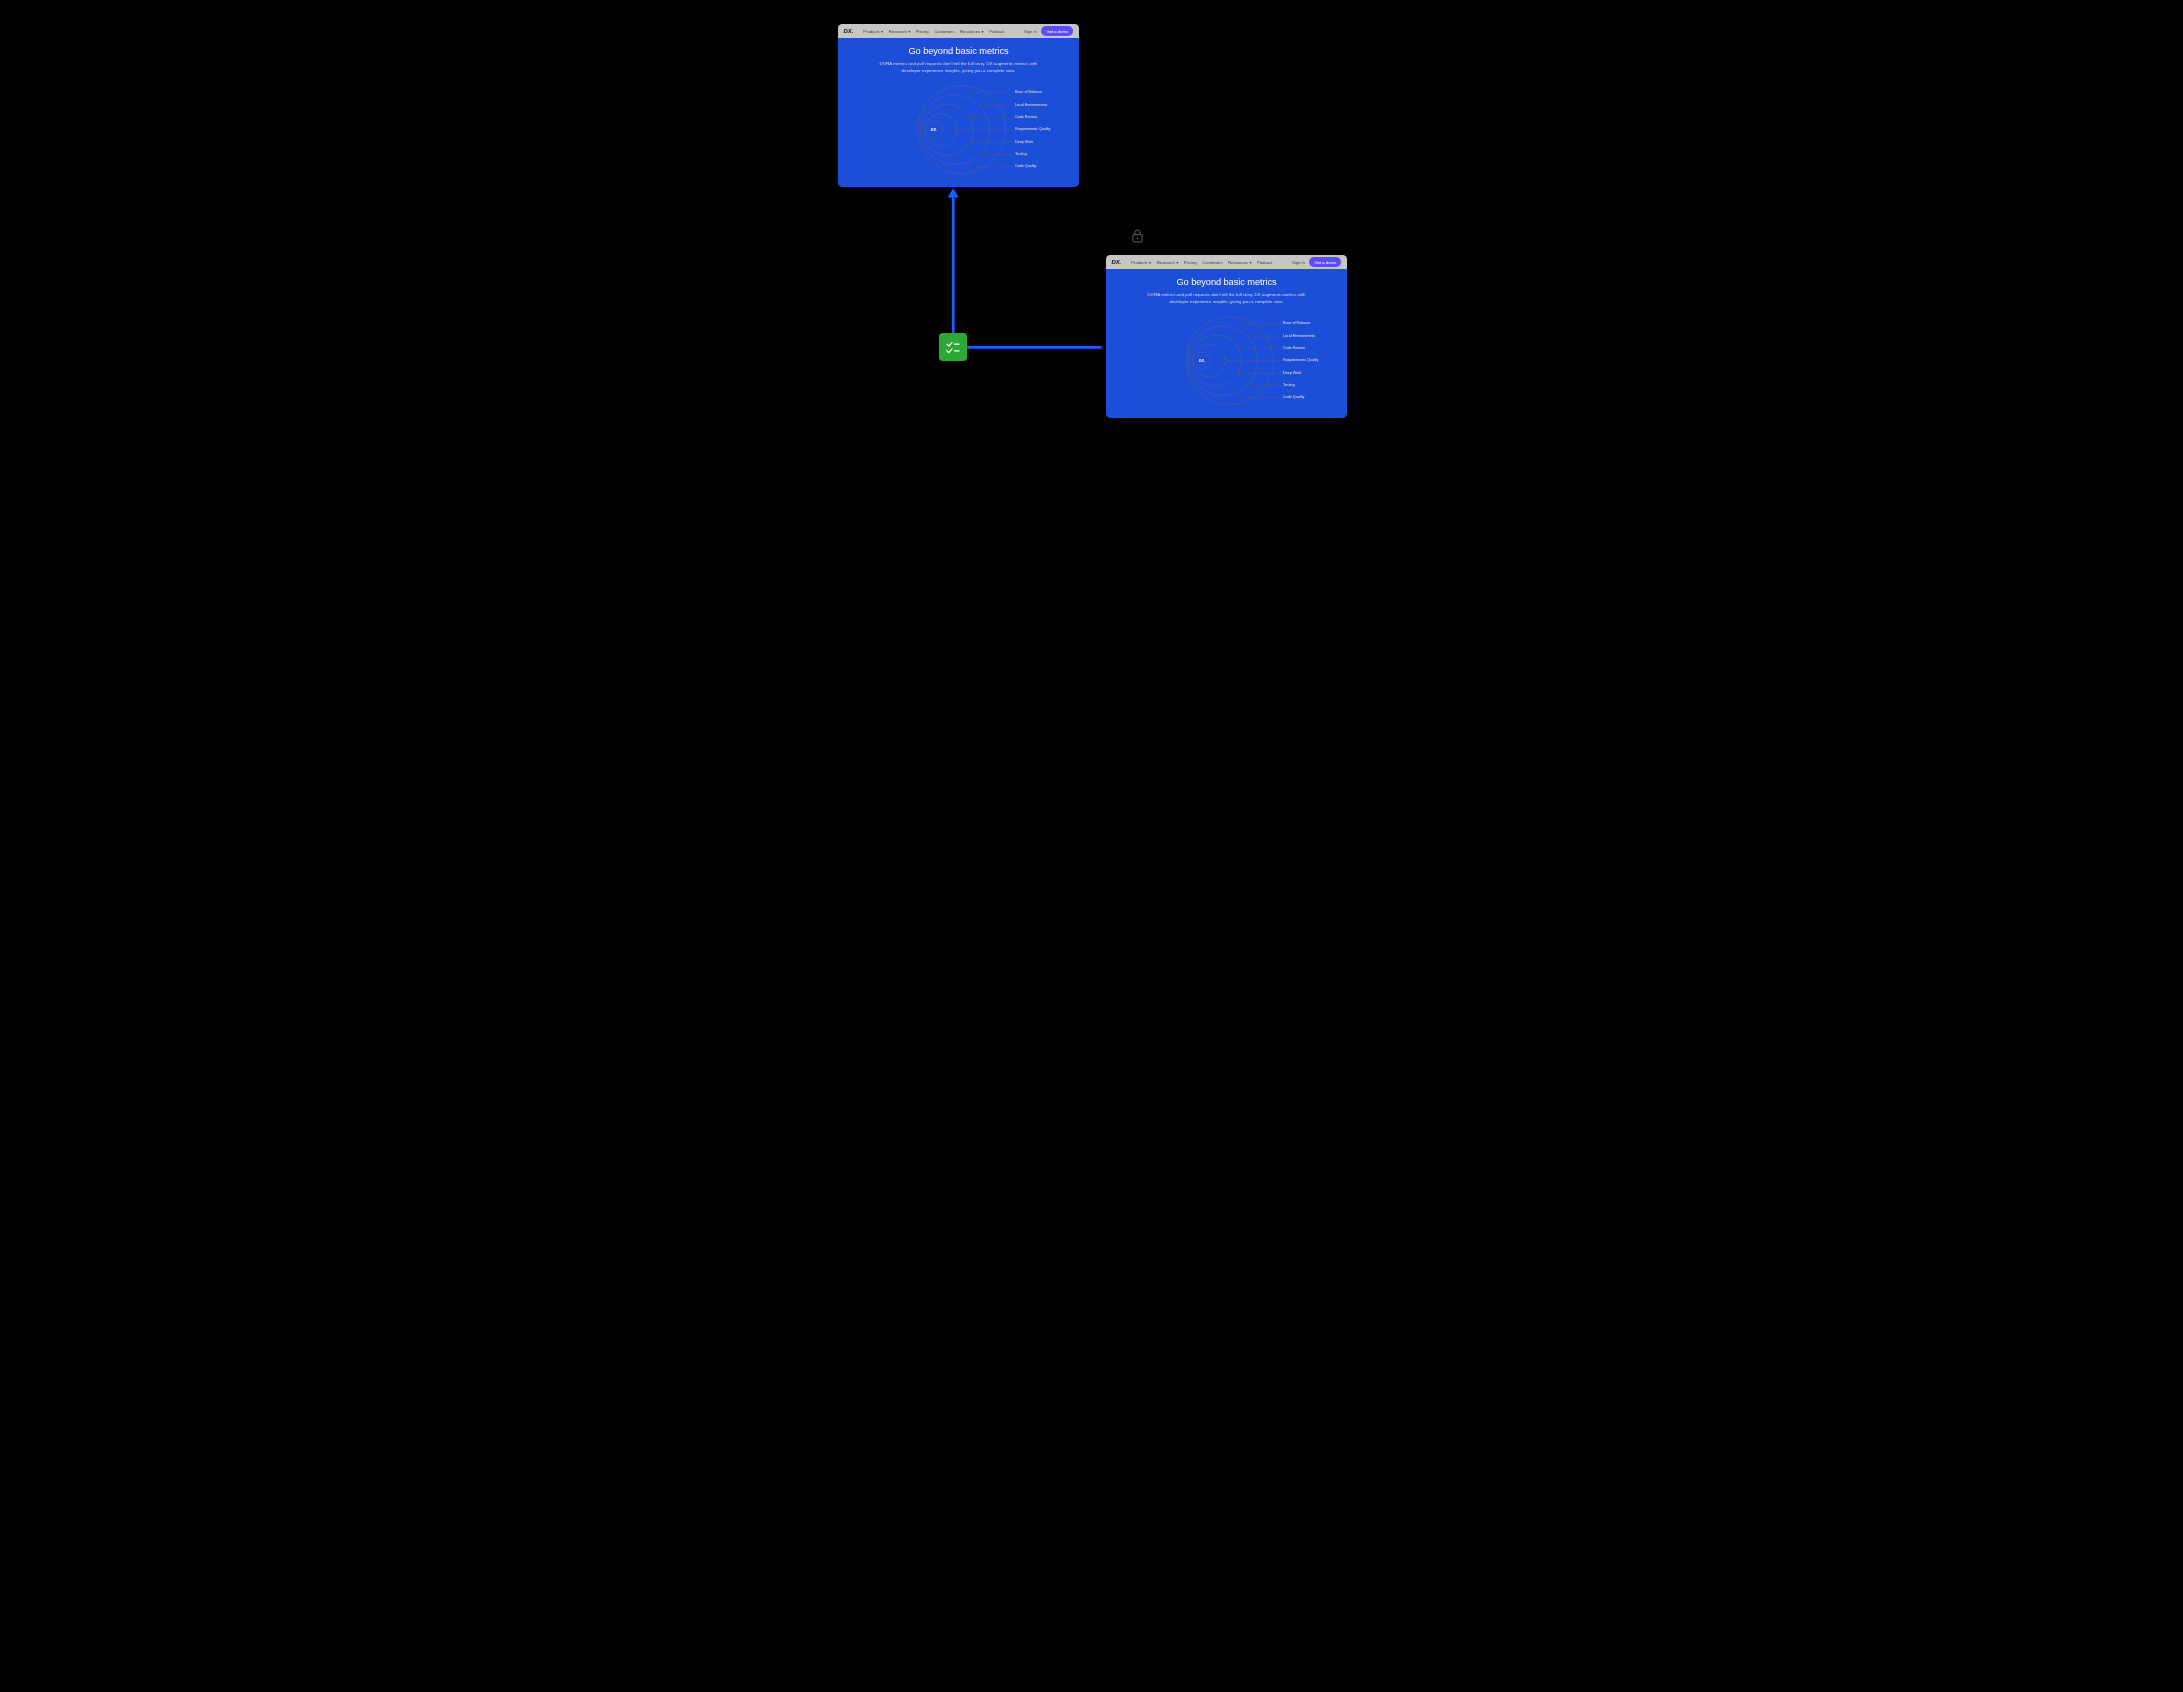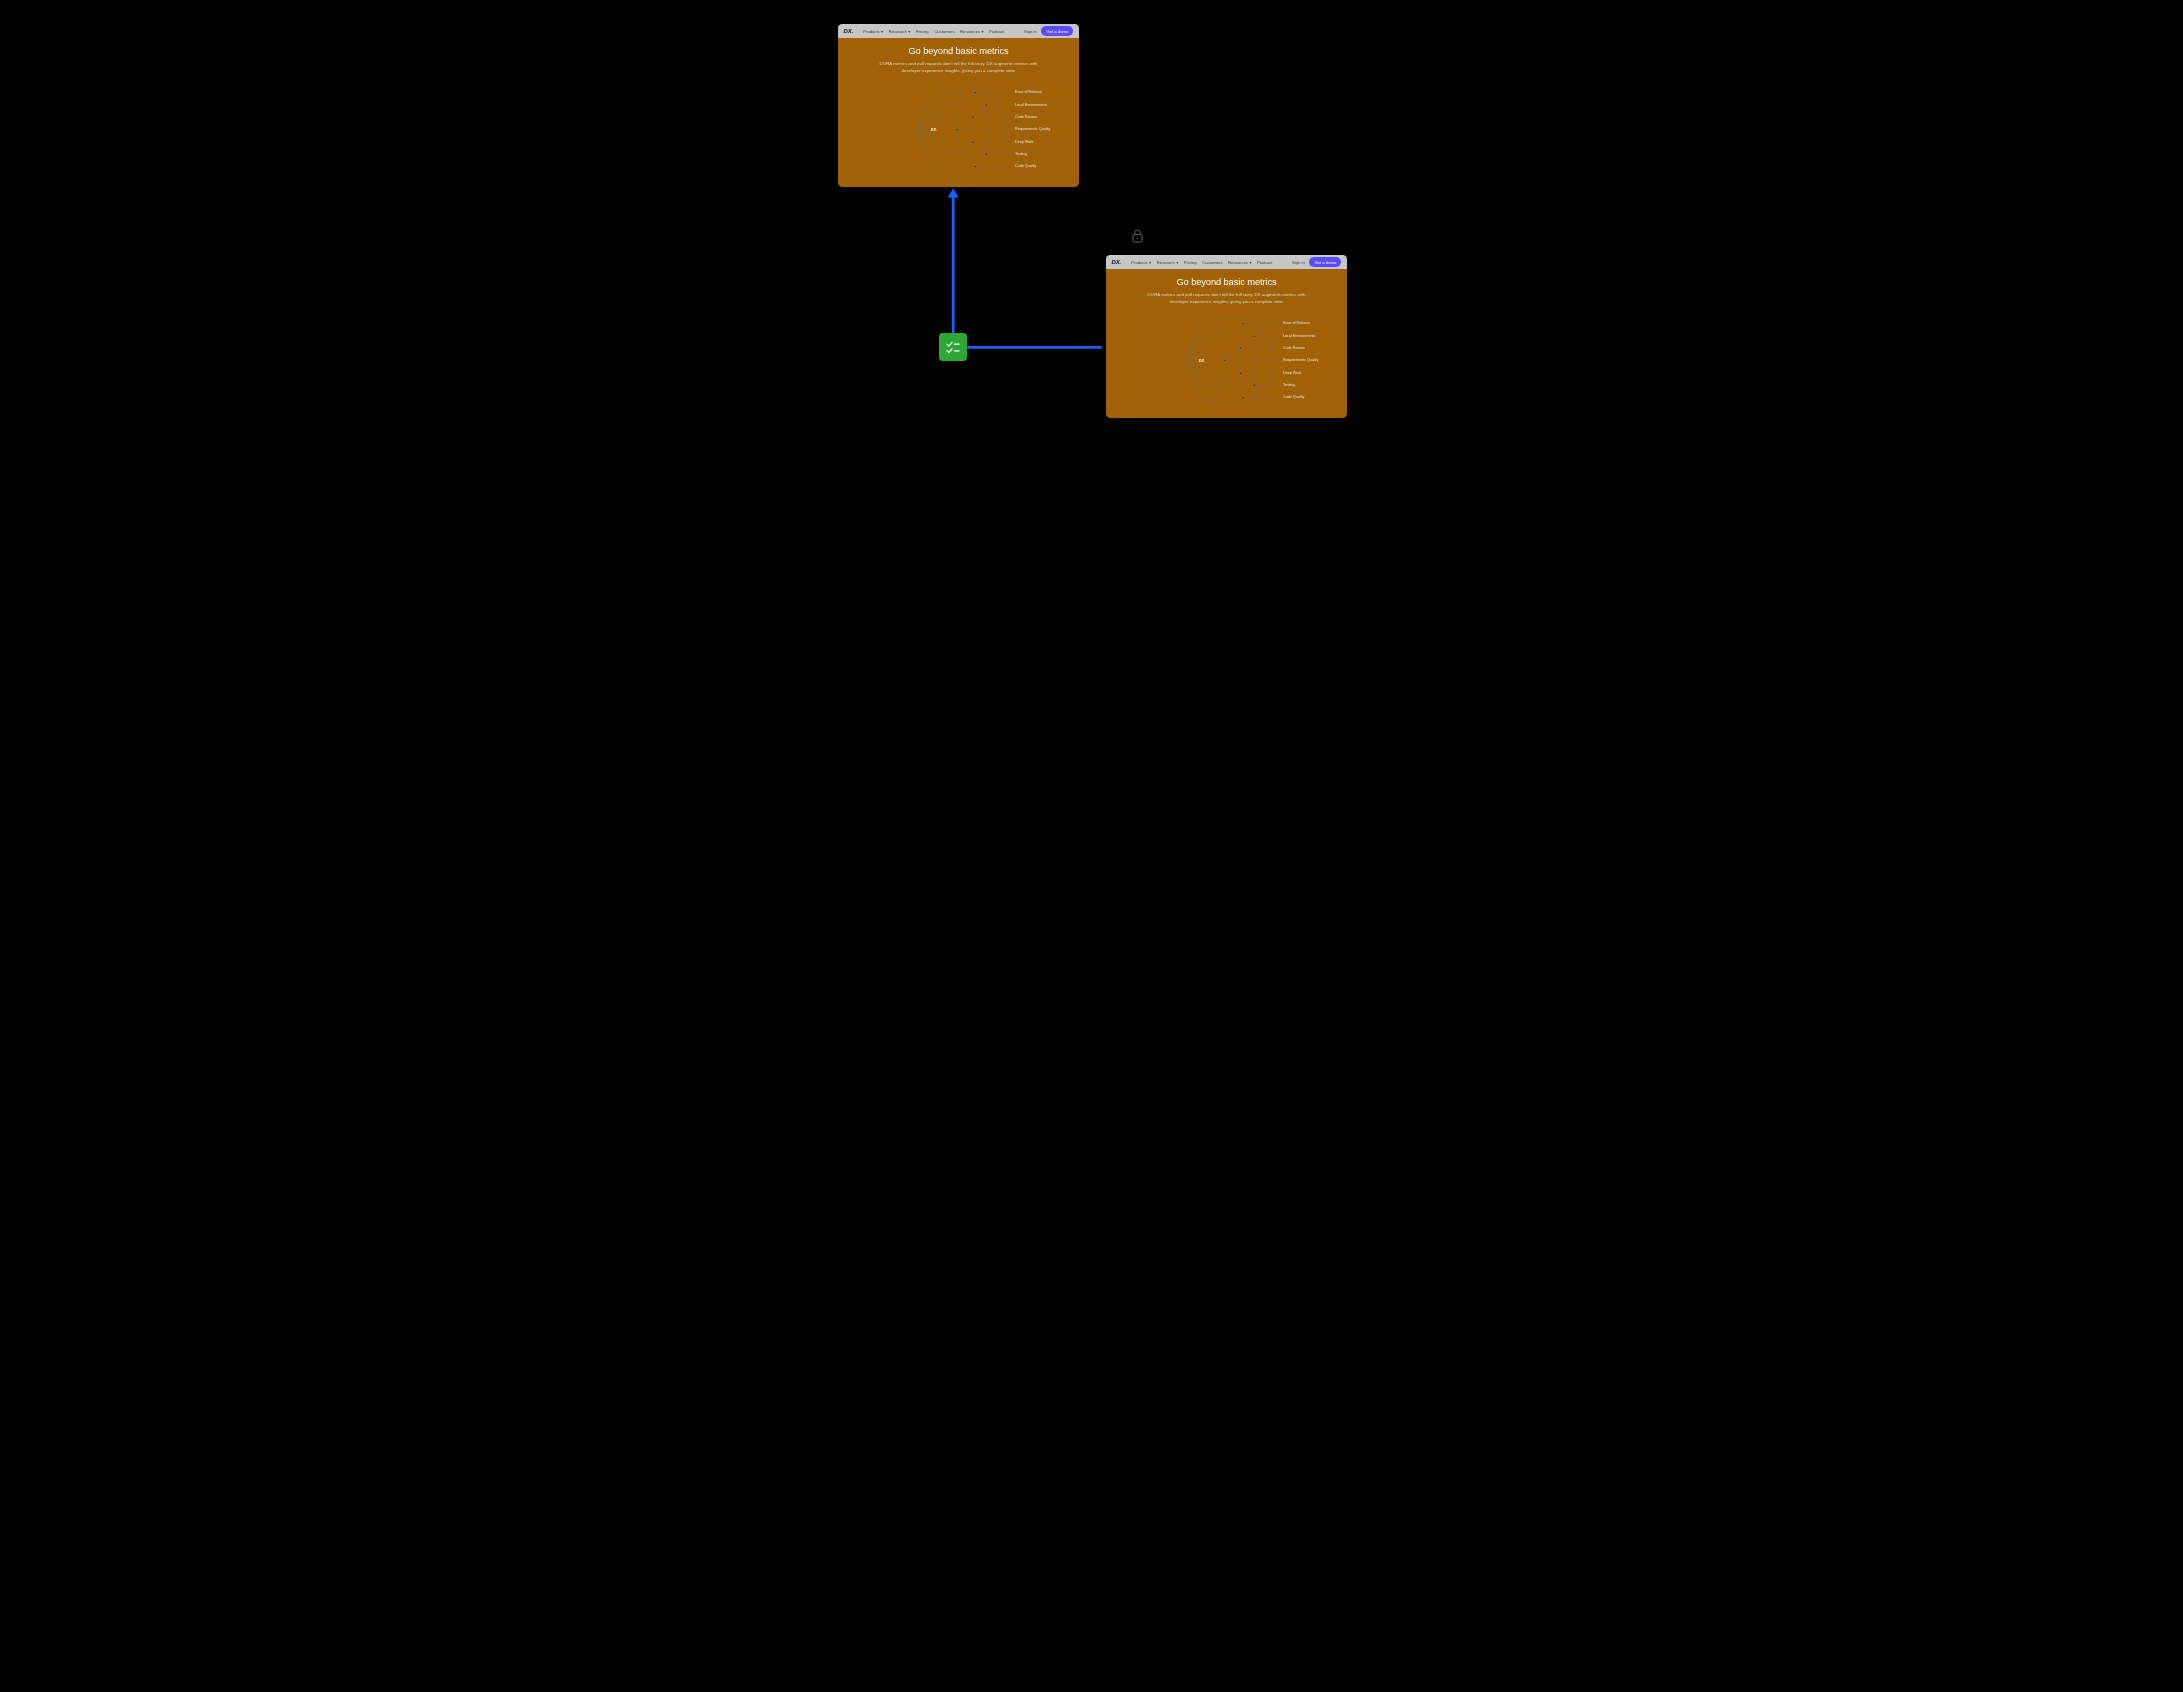--- a/index.html
+++ b/index.html
@@ -1,18 +1,18 @@
 <!DOCTYPE html>
 <html style="font-size:7.4px"><head>
 <meta charset="utf-8">
 <style>
   html,body{margin:0;padding:0;background:#000;width:100%;height:100%;font-family:-apple-system,BlinkMacSystemFont,"Segoe UI",Helvetica,Arial,sans-serif;}
   .stage{position:relative;width:557px;height:446px;margin:0 auto;background:#000;}
   
-  .dx-card{position:absolute;width:241px;height:163px;background:#a16207;border-radius:4.6px;overflow:hidden;box-shadow:0 0 0 0.5px rgba(255,255,255,.02);}
+  .dx-card{position:absolute;width:241px;height:163px;background:#1d4ed8;border-radius:4.6px;overflow:hidden;box-shadow:0 0 0 0.5px rgba(255,255,255,.02);}
   .dx-nav{display:flex;align-items:center;height:14px;background:#c6c6c6;padding:0 5.6px;}
   .dx-logo{font-weight:800;font-style:italic;font-size:6px;color:#111;letter-spacing:-0.2px;}
   .nav-links{display:flex;gap:5.6px;margin-left:10.2px;}
   .nav-links span{font-size:4.2px;color:#3d3d3d;display:flex;align-items:center;gap:1.4px;}
   .chev{font-size:3.3px;color:#888;}
   .nav-right{margin-left:auto;display:flex;align-items:center;gap:4.6px;}
   .signin{font-size:4.2px;color:#3d3d3d;}
   .demo-btn{background:#5b4cff;color:#fff;font-size:4.2px;padding:2.3px 5.1px;border-radius:5.6px;border:none;}
   .hero{padding:8.4px 18.6px 0;text-align:center;}
   .hero h1{color:#fff;font-size:9.3px;font-weight:500;margin:0 0 4.6px;letter-spacing:-0.1px;}

